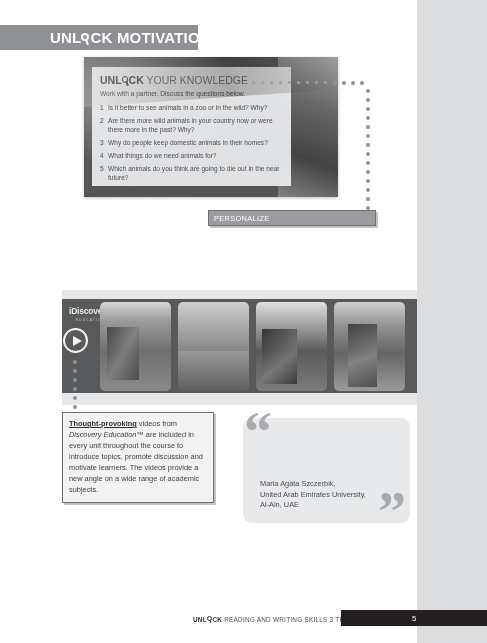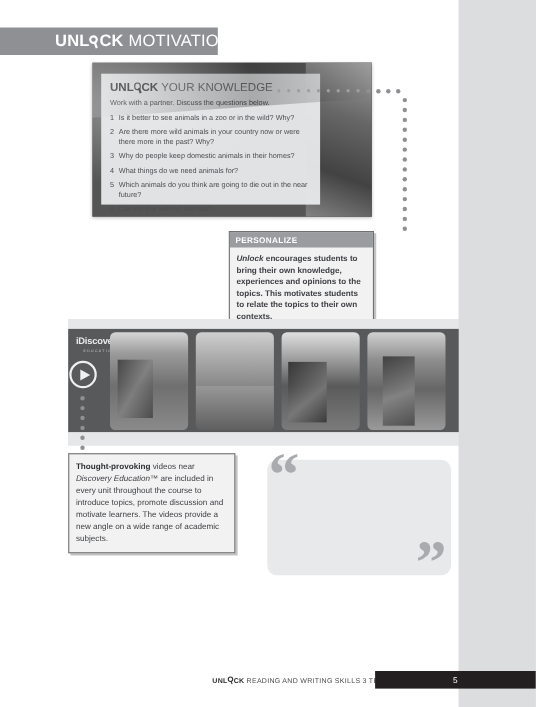--- a/index.html
+++ b/index.html
@@ -16,21 +16,21 @@
   .hdr-bar{
     position:absolute;left:0;top:25px;width:198px;height:25px;
     background:#8e9093;
   }
   .hdr-text{
     position:absolute;left:50px;top:30px;
     font-size:15px;letter-spacing:.2px;color:#ffffff;line-height:15px;
     white-space:nowrap;
   }
   .hdr-text .b{font-weight:bold;}
-  .hdr-text .l{font-weight:normal;}
+  .hdr-text .l{font-weight:bold;}
   .keyhole{
     display:inline-block;width:9px;height:11px;vertical-align:-1px;
     position:relative;
   }
   .keyhole::before{
     content:"";position:absolute;left:0;top:0;width:8px;height:8px;
     border:2px solid #fff;border-radius:50%;box-sizing:border-box;
   }
   .keyhole::after{
     content:"";position:absolute;left:5px;top:6px;width:2px;height:6px;
@@ -91,21 +91,21 @@
     background:#f2f2f3;border:1px solid #6e7073;
     box-shadow:2px 2px 0 rgba(120,120,120,.45);
     box-sizing:border-box;
   }
   .callout-hd{
     background:#9a9c9f;color:#ffffff;font-size:7.4px;letter-spacing:.35px;
     padding:2.5px 5px 2.5px 5px;line-height:9px;
   }
   .callout-bd{padding:5px 6px 6px 6px;font-size:7.4px;line-height:10.6px;color:#3f4144;}
   .callout-bd em{font-style:italic;}
-  #personalize-box{position:absolute;left:208px;top:210px;width:132px;font-weight:bold;}
+  #personalize-box{position:absolute;left:208px;top:210px;width:168px;}
 
   
   .video-shell{position:absolute;left:62px;top:290px;width:356px;height:115px;background:#e6e7e8;}
   .video-topbar{position:absolute;left:0;top:0;width:356px;height:9px;background:#e6e7e8;}
   .video-body{position:absolute;left:0;top:9px;width:356px;height:94px;background:#58595b;}
   .video-bottom{position:absolute;left:0;top:103px;width:356px;height:12px;background:#e6e7e8;}
   .idisc{
     position:absolute;left:7px;top:14px;color:#e9eaea;line-height:8px;white-space:nowrap;
   }
   .idisc .d1{font-size:8.5px;font-weight:bold;letter-spacing:-.2px;}
@@ -132,21 +132,21 @@
       linear-gradient(180deg,#e0e0e0 0%,#b0b0b0 20%,#5a5a5a 55%,#7b7b7b 100%);}
   .t3::after{content:"";position:absolute;left:8%;top:30%;width:50%;height:62%;
       background:linear-gradient(140deg,#1f1f1f,#7a7a7a 60%,#2c2c2c);opacity:.8;}
   .t4{background:
       linear-gradient(180deg,#d0d0d0 0%,#8f8f8f 28%,#666 58%,#9a9a9a 100%);}
   .t4::after{content:"";position:absolute;left:20%;top:25%;width:40%;height:70%;
       background:linear-gradient(160deg,#2a2a2a,#888 55%,#3b3b3b);opacity:.78;}
 
   #de-box{position:absolute;left:62px;top:412px;width:152px;}
   .de-bd{padding:5px 6px 7px 6px;font-size:7.4px;line-height:11px;color:#3f4144;}
-  .de-bd b{font-weight:bold;color:#2e3032;}
+  .de-bd b{font-weight:bold;color:#2e3032;text-decoration:underline;}
   .de-bd i{font-style:italic;}
 
   
   .quote-card{
     position:absolute;left:243px;top:418px;width:167px;height:105px;
     background:#e8e9ea;border-radius:9px;
   }
   .qmark{
     position:absolute;color:#a9abae;font-family:"Liberation Serif",serif;
     font-size:56px;line-height:40px;font-weight:bold;
@@ -250,21 +250,20 @@
     <div class="dot dot-lg" style="left:366px;top:161px;"></div>
     <div class="dot dot-lg" style="left:366px;top:170px;"></div>
     <div class="dot dot-lg" style="left:366px;top:179px;"></div>
     <div class="dot dot-lg" style="left:366px;top:188px;"></div>
     <div class="dot dot-lg" style="left:366px;top:197px;"></div>
     <div class="dot dot-lg" style="left:366px;top:206px;"></div>
   </div>
 
   <div class="callout" id="personalize-box">
     <div class="callout-hd">PERSONALIZE</div>
-    <div class="callout-bd"><em>Unlock</em><span> encourages students to bring their own knowledge, experiences and opinions to the topics. This motivates students to relate the topics to their own contexts.</span></div>
   </div>
 
   <div class="video-shell">
     <div class="video-topbar"></div>
     <div class="video-body"></div>
     <div class="video-bottom"></div>
   </div>
   <div class="idisc" style="left:69px;top:305px;">
     <span class="d1">iDiscovery</span>
     <span class="d2">EDUCATION</span>
@@ -280,26 +279,31 @@
   <div>
     <div class="dot dot-lg" style="left:73px;top:360px;"></div>
     <div class="dot dot-lg" style="left:73px;top:369px;"></div>
     <div class="dot dot-lg" style="left:73px;top:378px;"></div>
     <div class="dot dot-lg" style="left:73px;top:387px;"></div>
     <div class="dot dot-lg" style="left:73px;top:396px;"></div>
     <div class="dot dot-lg" style="left:73px;top:405px;"></div>
   </div>
 
   <div class="callout" id="de-box">
-    <div class="de-bd"><b>Thought-provoking</b><span> videos near </span><i>Discovery Education™</i><span> are included in every unit throughout the course to introduce topics, promote discussion and motivate learners. The videos provide a new angle on a wide range of academic subjects.</span></div>
+    <div class="de-bd"><b>Thought-provoking</b><span> videos from </span><i>Discovery Education™</i><span> are included in every unit throughout the course to introduce topics, promote discussion and motivate learners. The videos provide a new angle on a wide range of academic subjects.</span></div>
   </div>
 
   <div class="quote-card"></div>
   <div class="qmark qmark-open">“</div>
   <div class="qmark qmark-close">”</div>
+  <div class="quote-attr">
+    <div>Maria Agata Szczerbik,</div>
+    <div>United Arab Emirates University,</div>
+    <div>Al-Ain, UAE</div>
+  </div>
 
   <div class="footer-txt">
     <span class="b">UNL</span><span class="keyhole-xs"></span><span class="b">CK</span>
     <span>READING AND WRITING SKILLS 3  TEACHER'S BOOK</span>
   </div>
 </div>
 
 <div class="right-gutter"></div>
 <div class="pg-bar"></div>
 <div class="pg-num">5</div>

